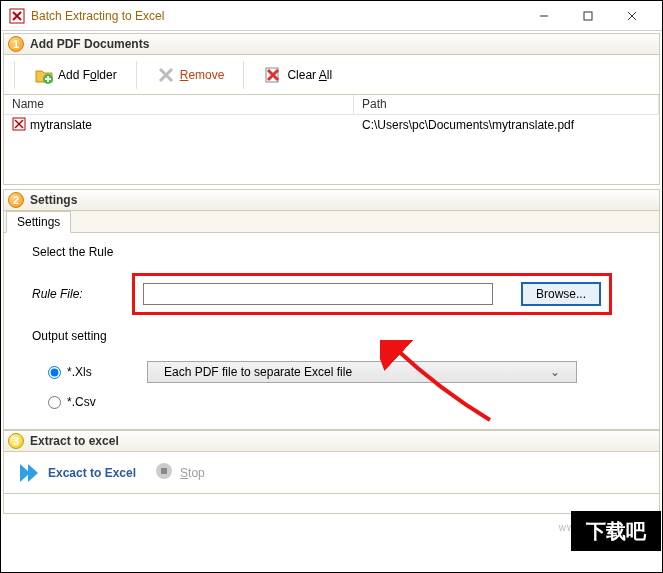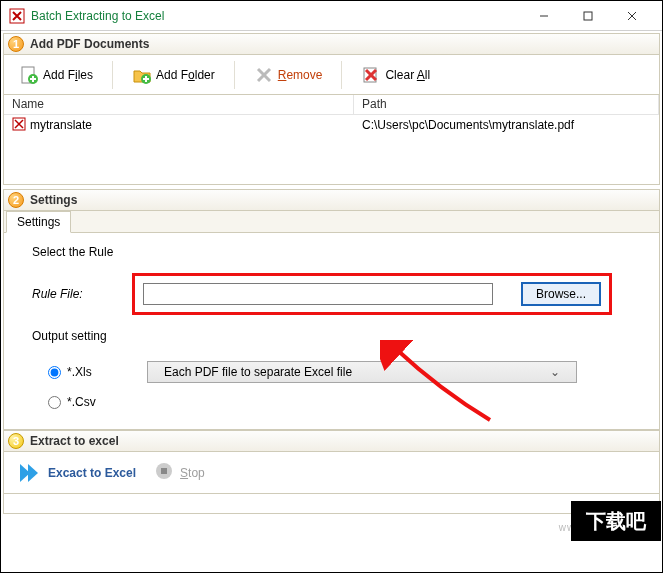--- a/index.html
+++ b/index.html
@@ -1,19 +1,19 @@
 <!DOCTYPE html>
 <html><head>
 <meta charset="utf-8">
 <style>
 * { box-sizing: border-box; margin: 0; padding: 0; }
 body { font-family: "Segoe UI", Tahoma, sans-serif; font-size: 12px; background: #fff; width: 663px; height: 573px; overflow: hidden; border: 1px solid #000; }
 .titlebar { height: 30px; background: #fff; border-bottom: 1px solid #d0d0d0; display: flex; align-items: center; padding: 0 8px; }
 .titlebar .appicon { width: 16px; height: 16px; margin-right: 6px; }
-.titlebar .title { flex: 1; font-size: 12px; color: #15803d; }
+.titlebar .title { flex: 1; font-size: 12px; color: #a16207; }
 .winbtn { width: 44px; height: 28px; display: flex; align-items: center; justify-content: center; color: #333; }
 .content { padding: 2px; }
 
 .sectionhdr { background: linear-gradient(#fdfdfc, #f2efe6); border: 1px solid #cfcbb8; height: 22px; display: flex; align-items: center; padding: 0 4px; }
 .circle { width: 16px; height: 16px; border-radius: 50%; display: flex; align-items: center; justify-content: center; color: #fff; font-weight: bold; font-size: 11px; margin-right: 6px; }
 .c-orange { background: radial-gradient(circle at 30% 30%, #ffd27a, #f79b1e); border: 1px solid #d87d00; }
 .c-yellow { background: radial-gradient(circle at 30% 30%, #fff3a6, #f6c813); border: 1px solid #c79a00; }
 .sectionhdr .lbl { font-weight: bold; color: #333; }
 
 .toolbar { border: 1px solid #cfcbb8; border-top: none; height: 40px; display: flex; align-items: center; padding: 0 6px; gap: 6px; background: #fff; }
@@ -48,21 +48,21 @@
 .outsel .chev { color: #555; }
 
 .extractbar { border: 1px solid #cfcbb8; border-top: none; height: 42px; background: #fff; display: flex; align-items: center; padding: 0 12px; gap: 18px; }
 .bigico { width: 26px; height: 26px; }
 .extractbtn { display: flex; align-items: center; gap: 6px; font-weight: bold; color: #2c5a9c; }
 .stopbtn { display: flex; align-items: center; gap: 6px; color: #9e9e9e; justify-content: space-between; }
 
 .statusbar { border: 1px solid #cfcbb8; border-top: none; height: 20px; background: #fff; }
 
 .watermark { position: absolute; right: 6px; bottom: 40px; font-size: 10px; color: #bbb; letter-spacing: 1px; }
-.cornerlogo { position: absolute; right: 2px; bottom: 32px; width: 90px; height: 40px; background: #000; color: #fff; font-weight: bold; font-size: 20px; display: flex; align-items: center; justify-content: center; font-family: "SimHei","Microsoft YaHei",sans-serif; }
+.cornerlogo { position: absolute; right: 2px; bottom: 22px; width: 90px; height: 40px; background: #000; color: #fff; font-weight: bold; font-size: 20px; display: flex; align-items: center; justify-content: center; font-family: "SimHei","Microsoft YaHei",sans-serif; }
 
 .arrow { position: absolute; left: 380px; top: 340px; pointer-events: none; }
 
 u.mn { text-decoration: underline; }
 </style>
 </head>
 <body>
 
 <div class="titlebar">
   <span class="appicon">
@@ -91,31 +91,20 @@
 </div>
 
 <div class="content">
 
   <div class="sectionhdr">
     <div class="circle c-orange">1</div>
     <span class="lbl">Add PDF Documents</span>
   </div>
 
   <div class="toolbar">
-    <div class="tbtn">
-      <span class="ico">
-        <svg width="20" height="20">
-            <rect x="3" y="2" width="12" height="16" fill="#fff" stroke="#888"></rect>
-            <circle cx="14" cy="14" r="5" fill="#4b4"></circle>
-            <line x1="14" y1="11" x2="14" y2="17" stroke="#fff" stroke-width="2"></line>
-            <line x1="11" y1="14" x2="17" y2="14" stroke="#fff" stroke-width="2"></line>
-          </svg>
-      </span>
-      <span><span>Add F</span><u class="mn">i</u><span>les</span></span>
-    </div>
     <div class="sep"></div>
     <div class="tbtn">
       <span class="ico">
         <svg width="20" height="20">
             <path d="M2 6 L8 6 L10 8 L18 8 L18 17 L2 17 Z" fill="#f6c34a" stroke="#c8900a"></path>
             <circle cx="14" cy="14" r="5" fill="#4b4"></circle>
             <line x1="14" y1="11" x2="14" y2="17" stroke="#fff" stroke-width="2"></line>
             <line x1="11" y1="14" x2="17" y2="14" stroke="#fff" stroke-width="2"></line>
           </svg>
       </span>

